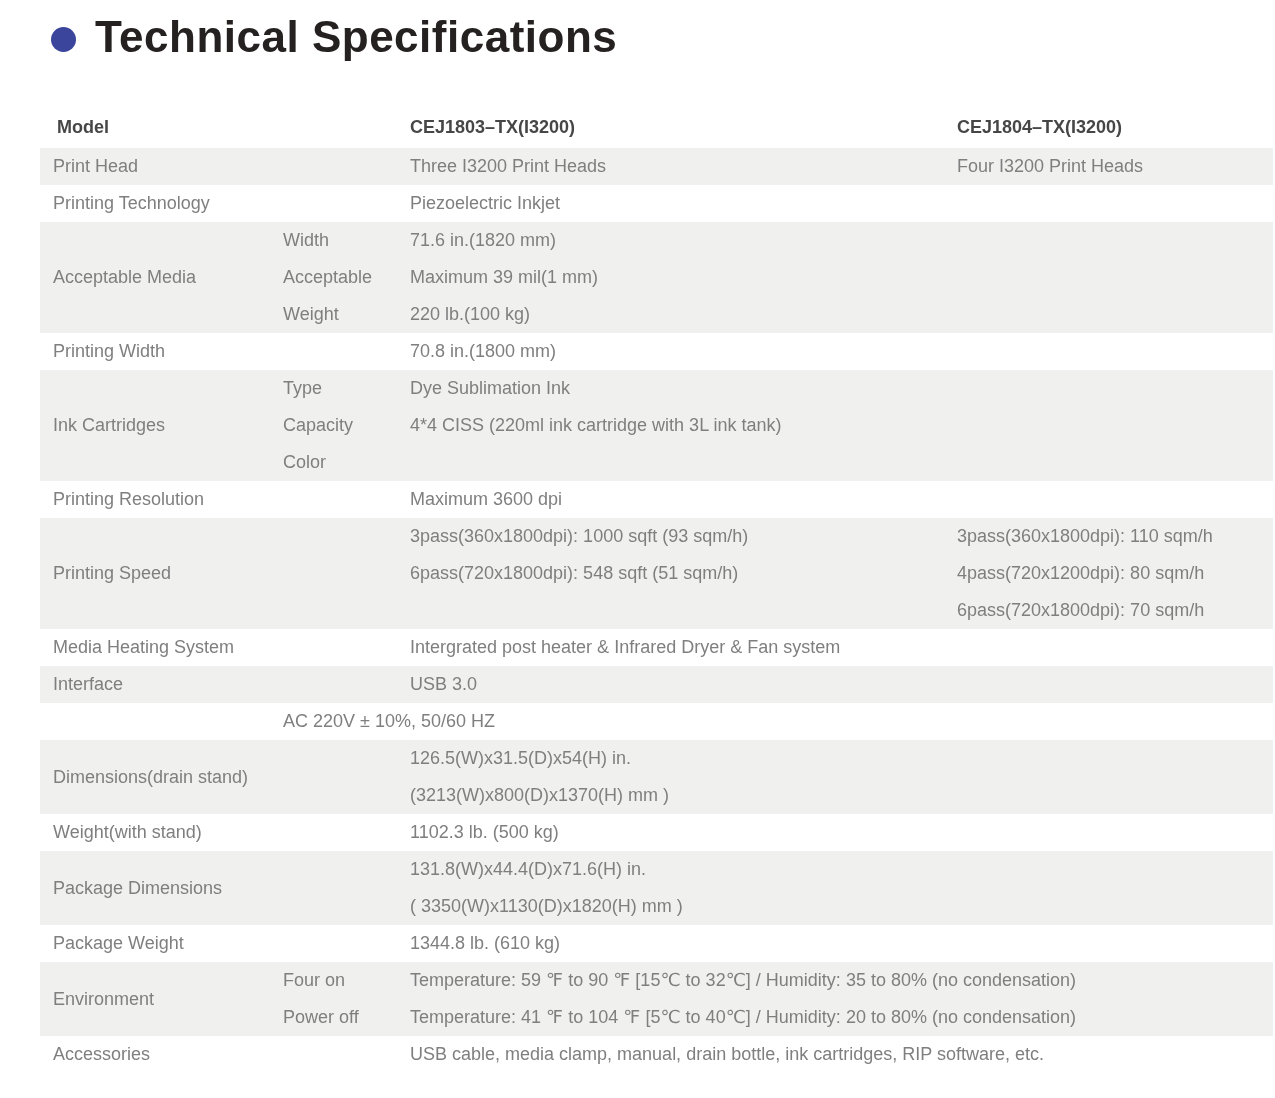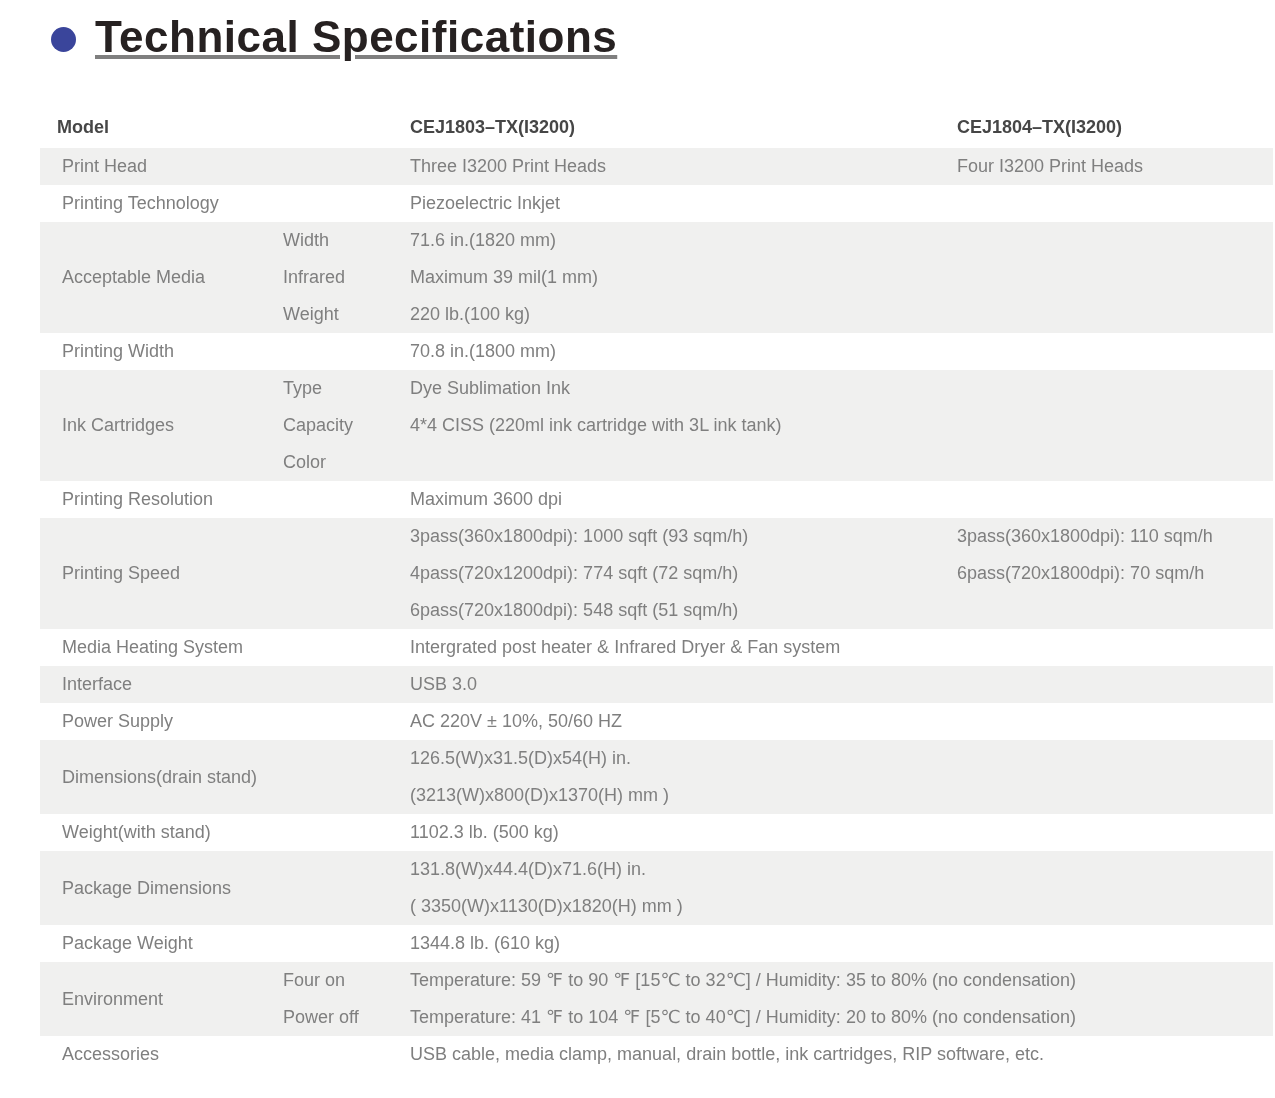--- a/index.html
+++ b/index.html
@@ -12,21 +12,20 @@
     height: 1098px;
     overflow: hidden;
     font-family: "Liberation Sans", "DejaVu Sans", sans-serif;
     font-size: 18px;
     color: #7f7f7f;
   }
   .title-row {
     display: flex;
     align-items: flex-start;
     padding: 13px 0 0 51px;
-    text-decoration: underline;
   }
   .bullet {
     width: 25px;
     height: 25px;
     border-radius: 50%;
     background: #3a459b;
     margin-top: 14px;
     flex: 0 0 auto;
   }
   .page-title {
@@ -43,21 +42,21 @@
   }
   .band {
     display: grid;
     grid-template-columns: 243px 127px 547px 316px;
   }
   .band.shaded { background: #f0f0ef; }
   .cell { min-width: 0; }
   .cell.label {
     display: flex;
     align-items: center;
-    padding-left: 22px;
+    padding-left: 13px;
   }
   .line {
     height: 37px;
     line-height: 37px;
     white-space: nowrap;
   }
   .band.header {
     height: 42px;
     font-weight: bold;
     color: #464646;
@@ -103,21 +102,21 @@
     <div class="cell">
         <div class="line">Piezoelectric Inkjet</div>
       </div>
     <div class="cell"></div>
   </div>
 
   <div class="band shaded">
     <div class="cell label">Acceptable Media</div>
     <div class="cell">
       <div class="line">Width</div>
-      <div class="line">Infrared</div>
+      <div class="line">Acceptable</div>
       <div class="line">Weight</div>
     </div>
     <div class="cell">
       <div class="line">71.6 in.(1820 mm)</div>
       <div class="line">Maximum 39 mil(1 mm)</div>
       <div class="line">220 lb.(100 kg)</div>
     </div>
     <div class="cell"></div>
   </div>
 
@@ -151,25 +150,25 @@
         <div class="line">Maximum 3600 dpi</div>
       </div>
     <div class="cell"></div>
   </div>
 
   <div class="band shaded">
     <div class="cell label">Printing Speed</div>
     <div class="cell"></div>
     <div class="cell">
       <div class="line">3pass(360x1800dpi): 1000 sqft (93 sqm/h)</div>
-      <div class="line">4pass(720x1200dpi): 774 sqft (72 sqm/h)</div>
       <div class="line">6pass(720x1800dpi): 548 sqft (51 sqm/h)</div>
     </div>
     <div class="cell">
       <div class="line">3pass(360x1800dpi): 110 sqm/h</div>
+      <div class="line">4pass(720x1200dpi): 80 sqm/h</div>
       <div class="line">6pass(720x1800dpi): 70 sqm/h</div>
     </div>
   </div>
 
   <div class="band">
     <div class="cell label">Media Heating System</div>
     <div class="cell"></div>
     <div class="cell">
         <div class="line">Intergrated post heater &amp; Infrared Dryer &amp; Fan system</div>
       </div>
@@ -179,21 +178,20 @@
   <div class="band shaded">
     <div class="cell label">Interface</div>
     <div class="cell"></div>
     <div class="cell">
         <div class="line">USB 3.0</div>
       </div>
     <div class="cell"></div>
   </div>
 
   <div class="band">
-    <div class="cell label">Power Supply</div>
     <div class="cell"></div>
     <div class="cell">
         <div class="line">AC 220V ± 10%, 50/60 HZ</div>
       </div>
     <div class="cell"></div>
   </div>
 
   <div class="band shaded">
     <div class="cell label">Dimensions(drain stand)</div>
     <div class="cell"></div>

